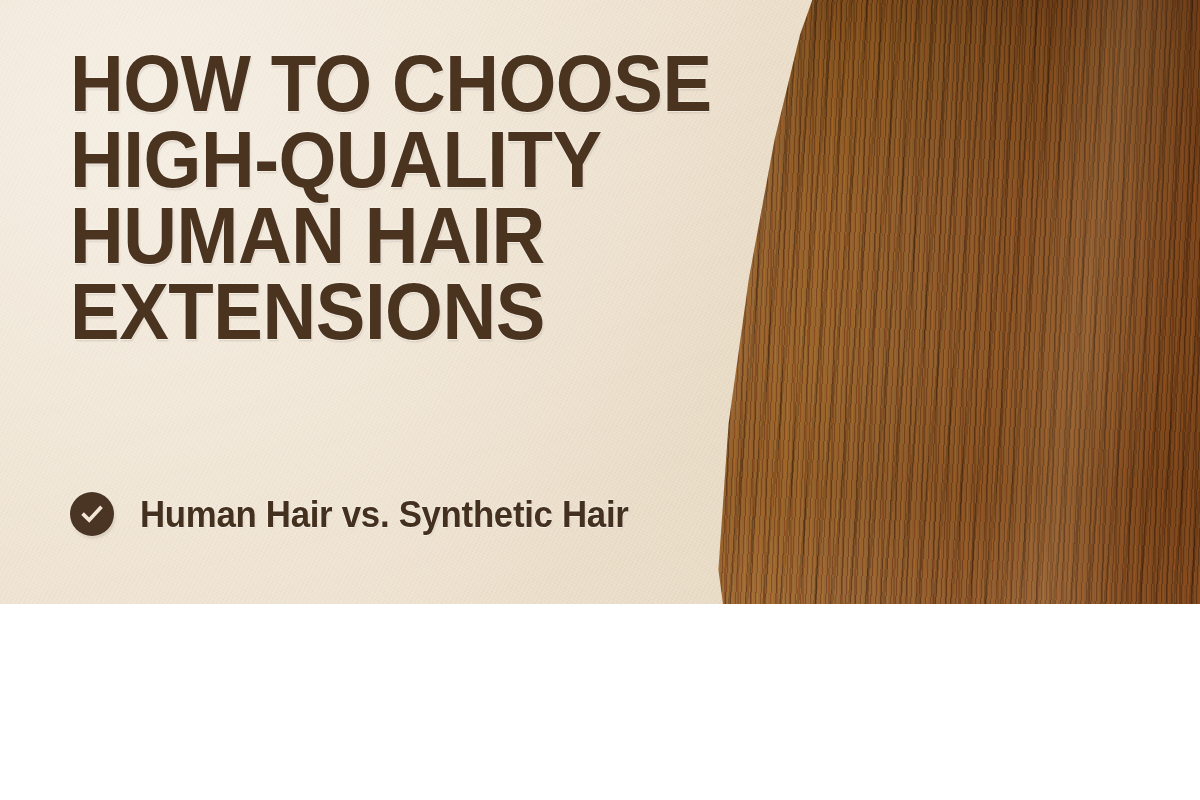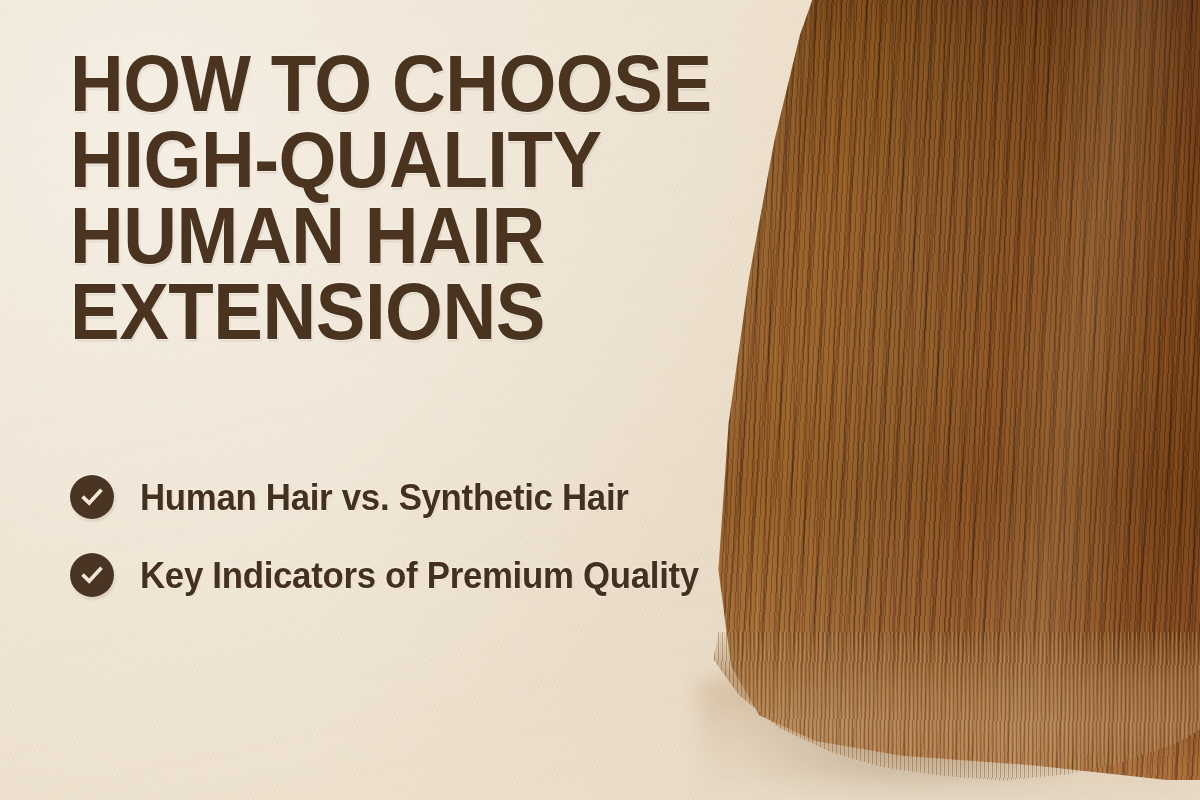--- a/index.html
+++ b/index.html
@@ -8,21 +8,21 @@
     padding: 0;
     background: #ffffff;
   }
   body {
     font-family: "Liberation Sans", sans-serif;
   }
 
   .poster {
     position: relative;
     width: 1200px;
-    height: 800px;
+    height: 604px;
     overflow: hidden;
     background-color: #EFE3D0;
     
     background-image:
       radial-gradient(circle at 12% 18%, rgba(255,255,255,0.45) 0%, rgba(255,255,255,0) 55%),
       radial-gradient(circle at 88% 82%, rgba(188,162,128,0.16) 0%, rgba(188,162,128,0) 60%),
       repeating-linear-gradient(27deg, rgba(160,134,100,0.045) 0px, rgba(160,134,100,0.045) 1px, rgba(255,255,255,0) 1px, rgba(255,255,255,0) 3px),
       repeating-linear-gradient(-63deg, rgba(120,96,64,0.035) 0px, rgba(120,96,64,0.035) 1px, rgba(255,255,255,0) 1px, rgba(255,255,255,0) 4px);
   }
 
@@ -197,21 +197,21 @@
       1px 2px 2px rgba(74,51,31,0.18);
   }
   .headline .hl-line {
     display: block;
     white-space: nowrap;
   }
 
   .checklist {
     position: absolute;
     left: 70px;
-    top: 467px;
+    top: 484px;
     width: 900px;
     list-style: none;
     margin: 0;
     padding: 0;
   }
   .check-item {
     display: flex;
     align-items: center;
     height: 60px;
     margin-bottom: 18px;
@@ -275,25 +275,17 @@
 
       <li class="check-item">
         <span class="check-icon">
           <svg viewBox="0 0 24 24" aria-hidden="true">
             <path d="M4.5 12.8 L9.4 17.6 L19.6 6.6" fill="none" stroke="#F2E7D6" stroke-width="3.4" stroke-linecap="square" stroke-linejoin="miter"></path>
           </svg>
         </span>
         <span class="check-label">Human Hair vs. Synthetic Hair</span>
       </li>
 
-      <li class="check-item">
-        <span class="check-icon">
-          <svg viewBox="0 0 24 24" aria-hidden="true">
-            <path d="M4.5 12.8 L9.4 17.6 L19.6 6.6" fill="none" stroke="#F2E7D6" stroke-width="3.4" stroke-linecap="square" stroke-linejoin="miter"></path>
-          </svg>
-        </span>
-        <span class="check-label">Key Indicators of Premium Quality</span>
-      </li>
 
 
     </ul>
   </div>
 </div>
 
 </body></html>

